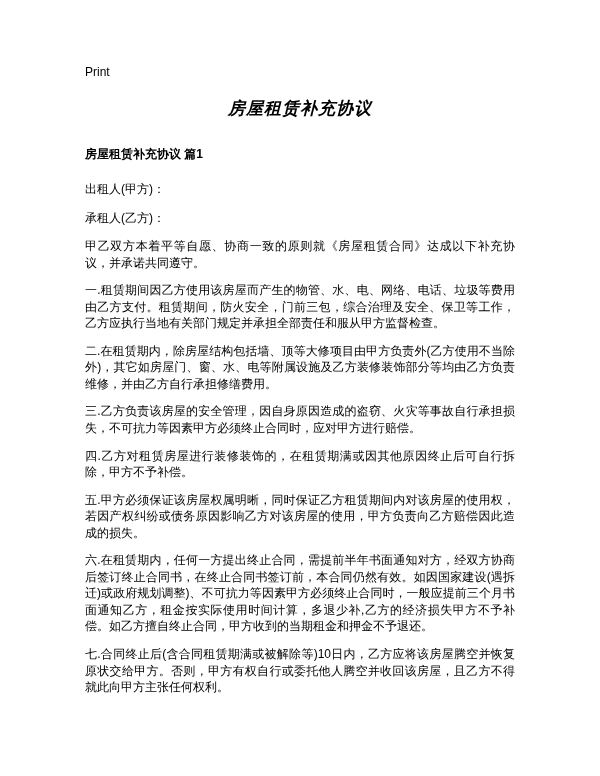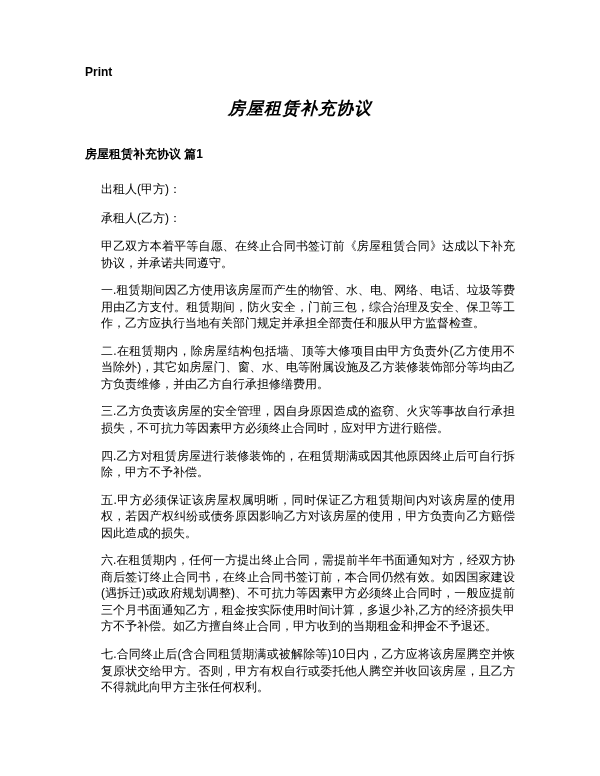--- a/index.html
+++ b/index.html
@@ -17,21 +17,20 @@
     box-sizing: border-box;
     padding: 62px 85px 40px 85px;
     overflow: hidden;
   }
   .print-link {
     font-size: 12px;
     color: #000000;
     margin-bottom: 18px;
     cursor: pointer;
     display: inline-block;
-    font-weight: bold;
   }
   .doc-title {
     font-size: 17px;
     font-weight: bold;
     text-align: center;
     margin: 0 0 26px 0;
     letter-spacing: 1px;
     font-style: italic;
   }
   .doc-subtitle {
@@ -39,42 +38,42 @@
     margin: 0 0 22px 0;
   }
   .section-heading {
     font-size: 12px;
     font-weight: bold;
     margin: 0 0 18px 0;
   }
   .para {
     font-size: 12px;
     line-height: 1.38;
-    margin: 0 0 11px 16px;
+    margin: 0 0 11px 0;
     text-align: justify;
     word-break: break-all;
   }
   .para.short {
     margin-bottom: 12px;
   }
 </style>
 </head>
 <body>
 
 <div class="page">
   <span class="print-link">Print</span>
 
   <h1 class="doc-title">房屋租赁补充协议</h1>
 
 
   <div class="section-heading">房屋租赁补充协议 篇1</div>
 
   <p class="para short">出租人(甲方)：</p>
   <p class="para short">承租人(乙方)：</p>
-  <p class="para">甲乙双方本着平等自愿、在终止合同书签订前《房屋租赁合同》达成以下补充协议，并承诺共同遵守。</p>
+  <p class="para">甲乙双方本着平等自愿、协商一致的原则就《房屋租赁合同》达成以下补充协议，并承诺共同遵守。</p>
   <p class="para">一.租赁期间因乙方使用该房屋而产生的物管、水、电、网络、电话、垃圾等费用由乙方支付。租赁期间，防火安全，门前三包，综合治理及安全、保卫等工作，乙方应执行当地有关部门规定并承担全部责任和服从甲方监督检查。</p>
   <p class="para">二.在租赁期内，除房屋结构包括墙、顶等大修项目由甲方负责外(乙方使用不当除外)，其它如房屋门、窗、水、电等附属设施及乙方装修装饰部分等均由乙方负责维修，并由乙方自行承担修缮费用。</p>
   <p class="para">三.乙方负责该房屋的安全管理，因自身原因造成的盗窃、火灾等事故自行承担损失，不可抗力等因素甲方必须终止合同时，应对甲方进行赔偿。</p>
   <p class="para">四.乙方对租赁房屋进行装修装饰的，在租赁期满或因其他原因终止后可自行拆除，甲方不予补偿。</p>
   <p class="para">五.甲方必须保证该房屋权属明晰，同时保证乙方租赁期间内对该房屋的使用权，若因产权纠纷或债务原因影响乙方对该房屋的使用，甲方负责向乙方赔偿因此造成的损失。</p>
   <p class="para">六.在租赁期内，任何一方提出终止合同，需提前半年书面通知对方，经双方协商后签订终止合同书，在终止合同书签订前，本合同仍然有效。如因国家建设(遇拆迁)或政府规划调整)、不可抗力等因素甲方必须终止合同时，一般应提前三个月书面通知乙方，租金按实际使用时间计算，多退少补,乙方的经济损失甲方不予补偿。如乙方擅自终止合同，甲方收到的当期租金和押金不予退还。</p>
   <p class="para">七.合同终止后(含合同租赁期满或被解除等)10日内，乙方应将该房屋腾空并恢复原状交给甲方。否则，甲方有权自行或委托他人腾空并收回该房屋，且乙方不得就此向甲方主张任何权利。</p>
 </div>
 
 </body></html>

